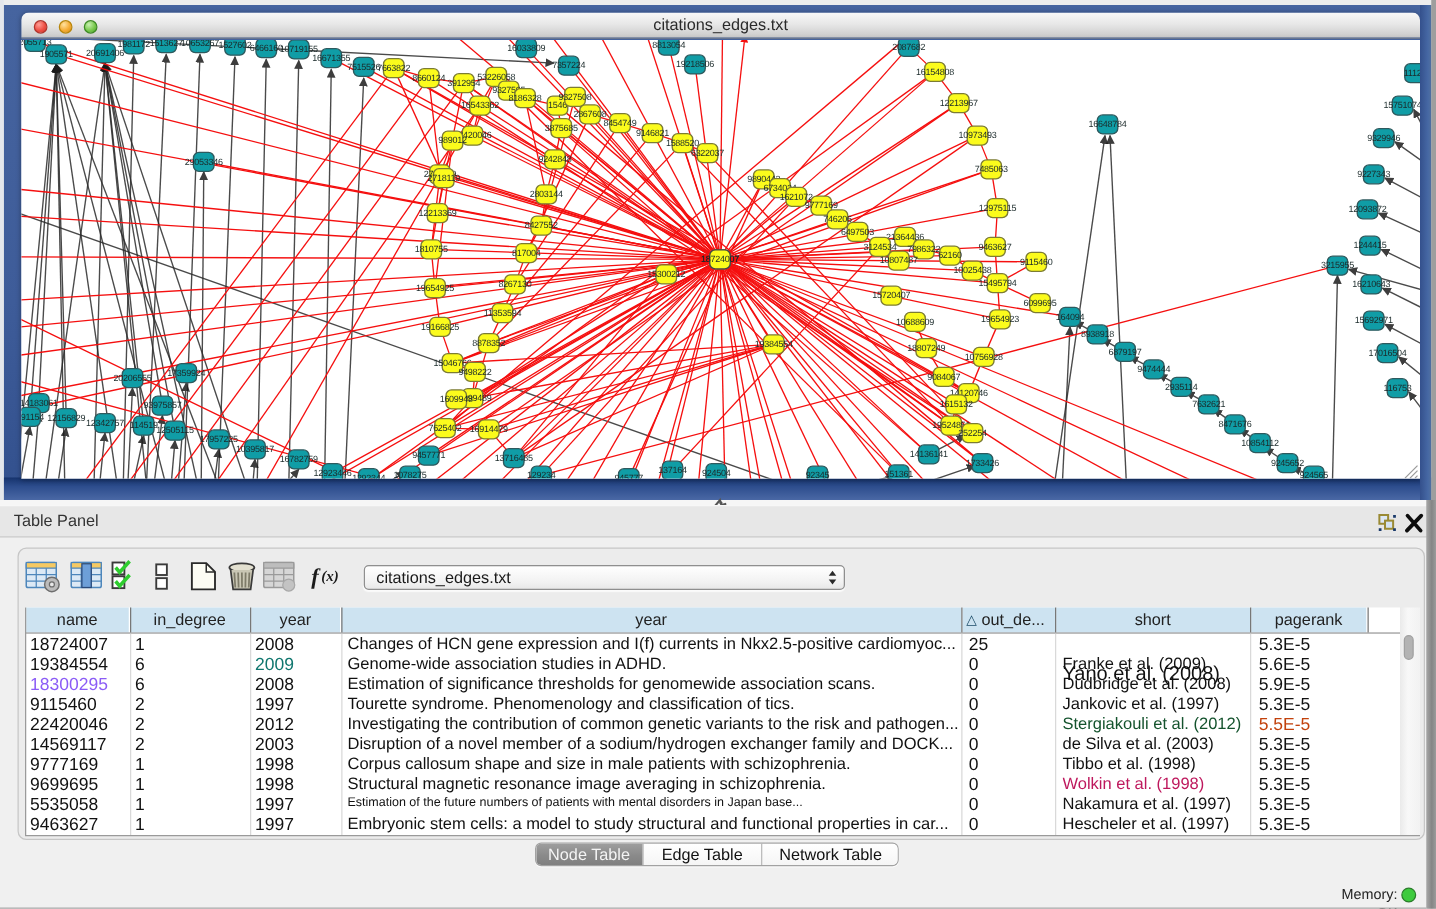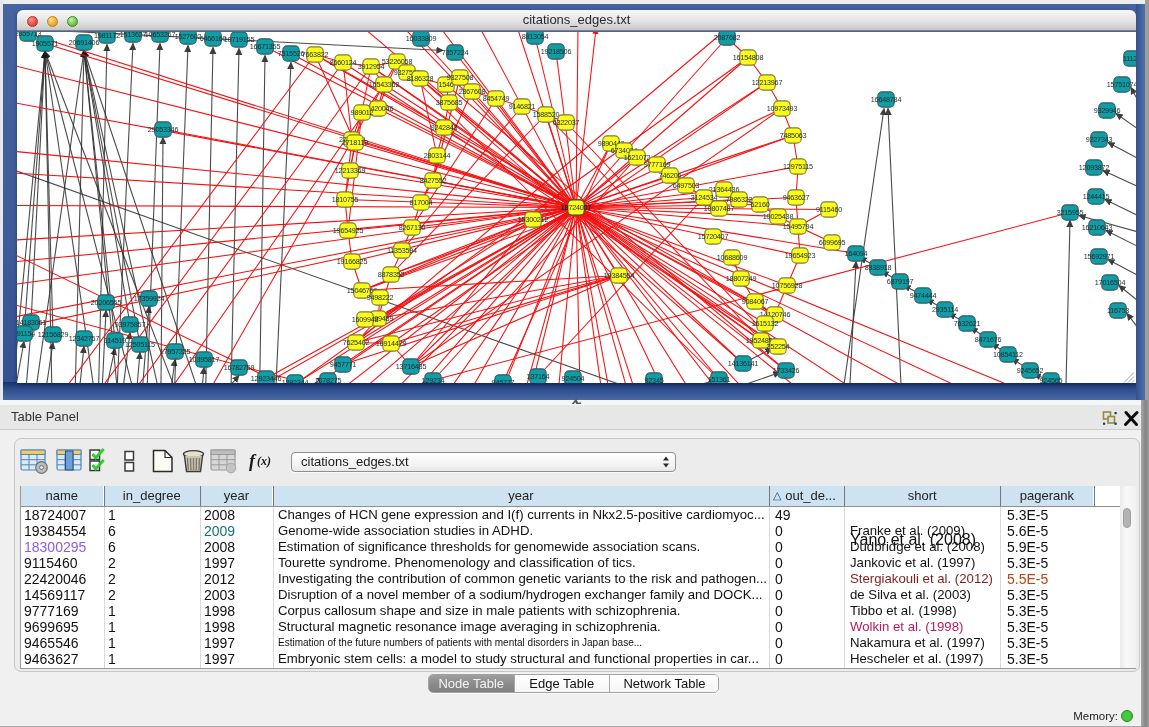--- a/index.html
+++ b/index.html
@@ -677,21 +677,21 @@
 <div style="position:absolute;left:769.1px;top:506.5px;width:1px;height:161px;background:#d9d9d9"></div>
 <div style="position:absolute;left:844.1px;top:486px;width:1px;height:19.5px;background:#777"></div>
 <div style="position:absolute;left:844.1px;top:506.5px;width:1px;height:161px;background:#d9d9d9"></div>
 <div style="position:absolute;left:1000.3px;top:486px;width:1px;height:19.5px;background:#777"></div>
 <div style="position:absolute;left:1000.3px;top:506.5px;width:1px;height:161px;background:#d9d9d9"></div>
 <div style="position:absolute;left:1093.5px;top:486px;width:1px;height:19.5px;background:#777"></div>
 <div style="position:absolute;left:24px;top:507.0px;width:78px;height:16px;line-height:16px;font-size:14px;color:#111;white-space:nowrap;overflow:hidden">18724007</div>
 <div style="position:absolute;left:108px;top:507.0px;width:60px;height:16px;line-height:16px;font-size:14px;color:#111;white-space:nowrap;overflow:hidden">1</div>
 <div style="position:absolute;left:204px;top:507.0px;width:60px;height:16px;line-height:16px;font-size:14px;color:#111;white-space:nowrap;overflow:hidden">2008</div>
 <div style="position:absolute;left:278px;top:507.0px;width:489px;height:16px;line-height:16px;font-size:13.2px;color:#111;white-space:nowrap;overflow:hidden">Changes of HCN gene expression and I(f) currents in Nkx2.5-positive cardiomyoc...</div>
-<div style="position:absolute;left:775px;top:507.0px;width:60px;height:16px;line-height:16px;font-size:14px;color:#111;white-space:nowrap;overflow:hidden">49</div>
+<div style="position:absolute;left:775px;top:507.0px;width:60px;height:16px;line-height:16px;font-size:14px;color:#111;white-space:nowrap;overflow:hidden">25</div>
 <div style="position:absolute;left:850px;top:532px;width:148px;height:16px;line-height:16px;font-size:16px;color:#111;white-space:nowrap;overflow:hidden">Yano et al. (2008)</div>
 <div style="position:absolute;left:1007px;top:507.0px;width:85px;height:16px;line-height:16px;font-size:14px;color:#111;white-space:nowrap;overflow:hidden">5.3E-5</div>
 <div style="position:absolute;left:24px;top:523.0px;width:78px;height:16px;line-height:16px;font-size:14px;color:#111;white-space:nowrap;overflow:hidden">19384554</div>
 <div style="position:absolute;left:108px;top:523.0px;width:60px;height:16px;line-height:16px;font-size:14px;color:#111;white-space:nowrap;overflow:hidden">6</div>
 <div style="position:absolute;left:204px;top:523.0px;width:60px;height:16px;line-height:16px;font-size:14px;color:#0f766e;white-space:nowrap;overflow:hidden">2009</div>
 <div style="position:absolute;left:278px;top:523.0px;width:489px;height:16px;line-height:16px;font-size:13.2px;color:#111;white-space:nowrap;overflow:hidden">Genome-wide association studies in ADHD.</div>
 <div style="position:absolute;left:775px;top:523.0px;width:60px;height:16px;line-height:16px;font-size:14px;color:#111;white-space:nowrap;overflow:hidden">0</div>
 <div style="position:absolute;left:850px;top:523.0px;width:148px;height:16px;line-height:16px;font-size:13.2px;color:#111;white-space:nowrap;overflow:hidden">Franke et al. (2009)</div>
 <div style="position:absolute;left:1007px;top:523.0px;width:85px;height:16px;line-height:16px;font-size:14px;color:#111;white-space:nowrap;overflow:hidden">5.6E-5</div>
 <div style="position:absolute;left:24px;top:539.0px;width:78px;height:16px;line-height:16px;font-size:14px;color:#8b5cf6;white-space:nowrap;overflow:hidden">18300295</div>
@@ -706,21 +706,21 @@
 <div style="position:absolute;left:204px;top:555.0px;width:60px;height:16px;line-height:16px;font-size:14px;color:#111;white-space:nowrap;overflow:hidden">1997</div>
 <div style="position:absolute;left:278px;top:555.0px;width:489px;height:16px;line-height:16px;font-size:13.2px;color:#111;white-space:nowrap;overflow:hidden">Tourette syndrome. Phenomenology and classification of tics.</div>
 <div style="position:absolute;left:775px;top:555.0px;width:60px;height:16px;line-height:16px;font-size:14px;color:#111;white-space:nowrap;overflow:hidden">0</div>
 <div style="position:absolute;left:850px;top:555.0px;width:148px;height:16px;line-height:16px;font-size:13.2px;color:#111;white-space:nowrap;overflow:hidden">Jankovic et al. (1997)</div>
 <div style="position:absolute;left:1007px;top:555.0px;width:85px;height:16px;line-height:16px;font-size:14px;color:#111;white-space:nowrap;overflow:hidden">5.3E-5</div>
 <div style="position:absolute;left:24px;top:571.0px;width:78px;height:16px;line-height:16px;font-size:14px;color:#111;white-space:nowrap;overflow:hidden">22420046</div>
 <div style="position:absolute;left:108px;top:571.0px;width:60px;height:16px;line-height:16px;font-size:14px;color:#111;white-space:nowrap;overflow:hidden">2</div>
 <div style="position:absolute;left:204px;top:571.0px;width:60px;height:16px;line-height:16px;font-size:14px;color:#111;white-space:nowrap;overflow:hidden">2012</div>
 <div style="position:absolute;left:278px;top:571.0px;width:489px;height:16px;line-height:16px;font-size:13.2px;color:#111;white-space:nowrap;overflow:hidden">Investigating the contribution of common genetic variants to the risk and pathogen...</div>
 <div style="position:absolute;left:775px;top:571.0px;width:60px;height:16px;line-height:16px;font-size:14px;color:#111;white-space:nowrap;overflow:hidden">0</div>
-<div style="position:absolute;left:850px;top:571.0px;width:148px;height:16px;line-height:16px;font-size:13.2px;color:#7f1d1d;white-space:nowrap;overflow:hidden">Stergiakouli et al. (2012)</div>
+<div style="position:absolute;left:850px;top:571.0px;width:148px;height:16px;line-height:16px;font-size:13.2px;color:#14532d;white-space:nowrap;overflow:hidden">Stergiakouli et al. (2012)</div>
 <div style="position:absolute;left:1007px;top:571.0px;width:85px;height:16px;line-height:16px;font-size:14px;color:#c2410c;white-space:nowrap;overflow:hidden">5.5E-5</div>
 <div style="position:absolute;left:24px;top:587.0px;width:78px;height:16px;line-height:16px;font-size:14px;color:#111;white-space:nowrap;overflow:hidden">14569117</div>
 <div style="position:absolute;left:108px;top:587.0px;width:60px;height:16px;line-height:16px;font-size:14px;color:#111;white-space:nowrap;overflow:hidden">2</div>
 <div style="position:absolute;left:204px;top:587.0px;width:60px;height:16px;line-height:16px;font-size:14px;color:#111;white-space:nowrap;overflow:hidden">2003</div>
 <div style="position:absolute;left:278px;top:587.0px;width:489px;height:16px;line-height:16px;font-size:13.2px;color:#111;white-space:nowrap;overflow:hidden">Disruption of a novel member of a sodium/hydrogen exchanger family and DOCK...</div>
 <div style="position:absolute;left:775px;top:587.0px;width:60px;height:16px;line-height:16px;font-size:14px;color:#111;white-space:nowrap;overflow:hidden">0</div>
 <div style="position:absolute;left:850px;top:587.0px;width:148px;height:16px;line-height:16px;font-size:13.2px;color:#111;white-space:nowrap;overflow:hidden">de Silva et al. (2003)</div>
 <div style="position:absolute;left:1007px;top:587.0px;width:85px;height:16px;line-height:16px;font-size:14px;color:#111;white-space:nowrap;overflow:hidden">5.3E-5</div>
 <div style="position:absolute;left:24px;top:603.0px;width:78px;height:16px;line-height:16px;font-size:14px;color:#111;white-space:nowrap;overflow:hidden">9777169</div>
 <div style="position:absolute;left:108px;top:603.0px;width:60px;height:16px;line-height:16px;font-size:14px;color:#111;white-space:nowrap;overflow:hidden">1</div>
@@ -729,21 +729,21 @@
 <div style="position:absolute;left:775px;top:603.0px;width:60px;height:16px;line-height:16px;font-size:14px;color:#111;white-space:nowrap;overflow:hidden">0</div>
 <div style="position:absolute;left:850px;top:603.0px;width:148px;height:16px;line-height:16px;font-size:13.2px;color:#111;white-space:nowrap;overflow:hidden">Tibbo et al. (1998)</div>
 <div style="position:absolute;left:1007px;top:603.0px;width:85px;height:16px;line-height:16px;font-size:14px;color:#111;white-space:nowrap;overflow:hidden">5.3E-5</div>
 <div style="position:absolute;left:24px;top:619.0px;width:78px;height:16px;line-height:16px;font-size:14px;color:#111;white-space:nowrap;overflow:hidden">9699695</div>
 <div style="position:absolute;left:108px;top:619.0px;width:60px;height:16px;line-height:16px;font-size:14px;color:#111;white-space:nowrap;overflow:hidden">1</div>
 <div style="position:absolute;left:204px;top:619.0px;width:60px;height:16px;line-height:16px;font-size:14px;color:#111;white-space:nowrap;overflow:hidden">1998</div>
 <div style="position:absolute;left:278px;top:619.0px;width:489px;height:16px;line-height:16px;font-size:13.2px;color:#111;white-space:nowrap;overflow:hidden">Structural magnetic resonance image averaging in schizophrenia.</div>
 <div style="position:absolute;left:775px;top:619.0px;width:60px;height:16px;line-height:16px;font-size:14px;color:#111;white-space:nowrap;overflow:hidden">0</div>
 <div style="position:absolute;left:850px;top:619.0px;width:148px;height:16px;line-height:16px;font-size:13.2px;color:#be185d;white-space:nowrap;overflow:hidden">Wolkin et al. (1998)</div>
 <div style="position:absolute;left:1007px;top:619.0px;width:85px;height:16px;line-height:16px;font-size:14px;color:#111;white-space:nowrap;overflow:hidden">5.3E-5</div>
-<div style="position:absolute;left:24px;top:635.0px;width:78px;height:16px;line-height:16px;font-size:14px;color:#111;white-space:nowrap;overflow:hidden">9465546</div>
+<div style="position:absolute;left:24px;top:635.0px;width:78px;height:16px;line-height:16px;font-size:14px;color:#111;white-space:nowrap;overflow:hidden">5535058</div>
 <div style="position:absolute;left:108px;top:635.0px;width:60px;height:16px;line-height:16px;font-size:14px;color:#111;white-space:nowrap;overflow:hidden">1</div>
 <div style="position:absolute;left:204px;top:635.0px;width:60px;height:16px;line-height:16px;font-size:14px;color:#111;white-space:nowrap;overflow:hidden">1997</div>
 <div style="position:absolute;left:278px;top:635.0px;width:489px;height:16px;line-height:16px;font-size:10px;color:#111;white-space:nowrap;overflow:hidden">Estimation of the future numbers of patients with mental disorders in Japan base...</div>
 <div style="position:absolute;left:775px;top:635.0px;width:60px;height:16px;line-height:16px;font-size:14px;color:#111;white-space:nowrap;overflow:hidden">0</div>
 <div style="position:absolute;left:850px;top:635.0px;width:148px;height:16px;line-height:16px;font-size:13.2px;color:#111;white-space:nowrap;overflow:hidden">Nakamura et al. (1997)</div>
 <div style="position:absolute;left:1007px;top:635.0px;width:85px;height:16px;line-height:16px;font-size:14px;color:#111;white-space:nowrap;overflow:hidden">5.3E-5</div>
 <div style="position:absolute;left:24px;top:651.0px;width:78px;height:16px;line-height:16px;font-size:14px;color:#111;white-space:nowrap;overflow:hidden">9463627</div>
 <div style="position:absolute;left:108px;top:651.0px;width:60px;height:16px;line-height:16px;font-size:14px;color:#111;white-space:nowrap;overflow:hidden">1</div>
 <div style="position:absolute;left:204px;top:651.0px;width:60px;height:16px;line-height:16px;font-size:14px;color:#111;white-space:nowrap;overflow:hidden">1997</div>
 <div style="position:absolute;left:278px;top:651.0px;width:489px;height:16px;line-height:16px;font-size:13.2px;color:#111;white-space:nowrap;overflow:hidden">Embryonic stem cells: a model to study structural and functional properties in car...</div>

